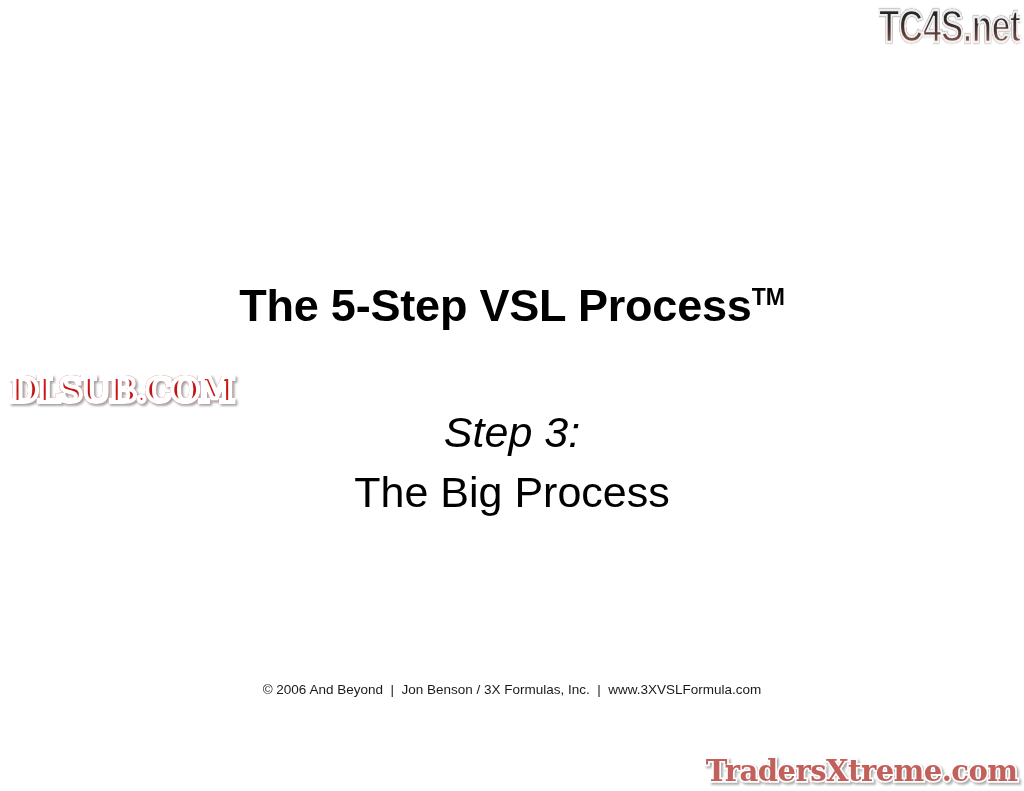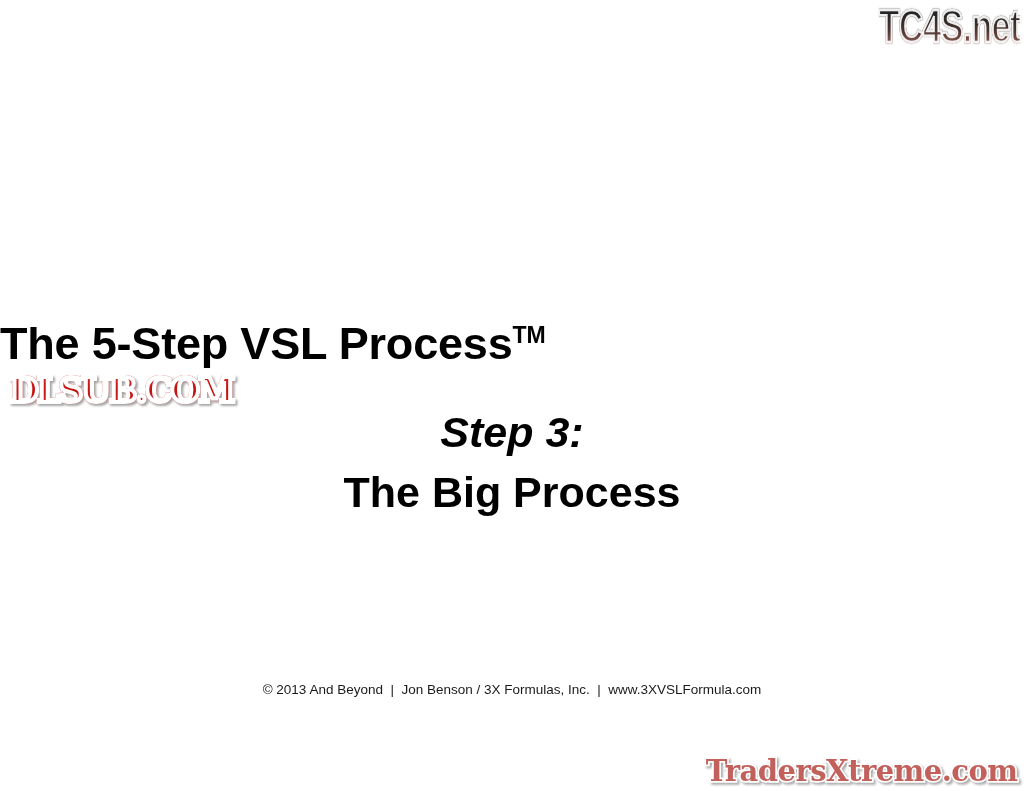--- a/index.html
+++ b/index.html
@@ -45,29 +45,28 @@
     -webkit-text-stroke: 2.5px rgba(255,255,255,0.92);
     filter: drop-shadow(0 0 1px rgba(170,170,170,0.55));
   }
 
   
   .main-title {
     position: absolute;
     left: 0;
     right: 0;
     top: 272px;
-    text-align: left;
+    text-align: center;
     color: #000000;
     font-family: "Liberation Sans", sans-serif;
     font-weight: bold;
     font-size: 45px;
     line-height: 50px;
     letter-spacing: -0.2px;
     white-space: nowrap;
-    margin-top: 38px;
   }
   .main-title .tm {
     font-size: 23px;
     font-weight: bold;
     vertical-align: 16px;
     letter-spacing: 0;
   }
 
   
   .wm-dlsub {
@@ -103,21 +102,21 @@
   }
 
   
   .step-line {
     position: absolute;
     left: 0;
     right: 0;
     text-align: center;
     color: #000000;
     font-family: "Liberation Sans", sans-serif;
-    font-weight: bold;
+    font-weight: normal;
     font-size: 43px;
     line-height: 52px;
     white-space: nowrap;
   }
   .step-line.italic { font-style: italic; }
   #step-label { top: 406px; }
   #step-title { top: 466px; }
 
   
   .footer {
@@ -169,19 +168,19 @@
   </div>
 
   <div class="wm-dlsub">
     <span>DLSUB.COM</span>
   </div>
 
   <div class="step-line italic" id="step-label">Step 3:</div>
 
   <div class="step-line" id="step-title">The Big Process</div>
 
-  <div class="footer">© 2013 And Beyond  |  Jon Benson / 3X Formulas, Inc.  |  www.3XVSLFormula.com</div>
+  <div class="footer">© 2006 And Beyond  |  Jon Benson / 3X Formulas, Inc.  |  www.3XVSLFormula.com</div>
 
   <div class="wm-tx">
     <span>TradersXtreme.com</span>
   </div>
 
 </div>
 
 </body></html>

